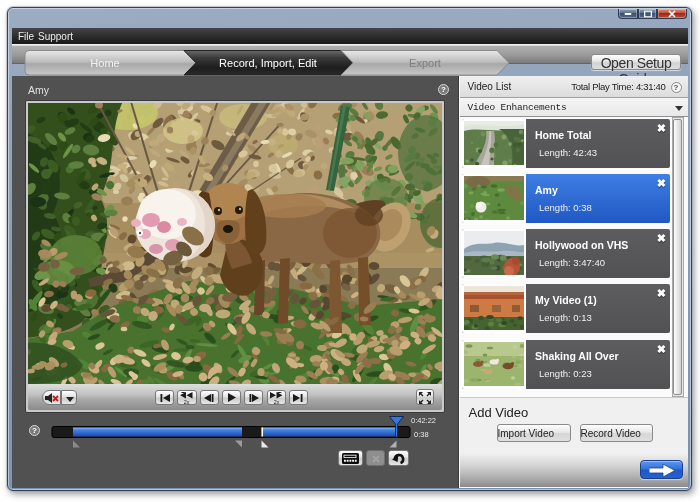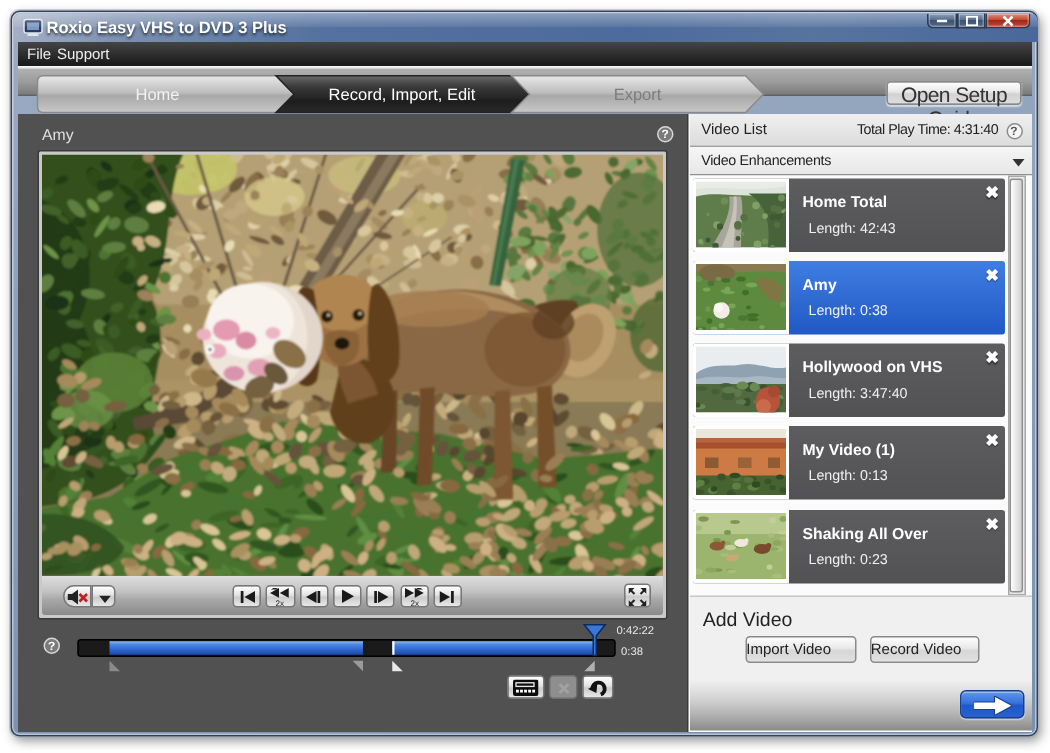--- a/index.html
+++ b/index.html
@@ -37,49 +37,41 @@
 .cbtn { position:absolute; top:6px; height:15px; background:linear-gradient(#ffffff,#e2e2e2 45%,#cacaca 55%,#e8e8e8);
   border:1px solid #787878; border-radius:3px; }
 .tbtn { position:absolute; top:6px; width:19.3px; height:15px; background:linear-gradient(#ffffff,#e2e2e2 45%,#cacaca 55%,#e8e8e8);
   border:1px solid #787878; border-radius:3px; display:flex; align-items:center; justify-content:center; }
 #timeline { position:absolute; left:0; top:330px; width:446px; height:74px; }
 
 #rightpanel { position:absolute; left:445.5px; top:0; width:230.5px; height:412px; background:#fbfbfb; border-left:1px solid #3a3a3a; }
 #vlheader { position:absolute; left:1px; top:0; width:230px; height:22px; background:linear-gradient(#f0f0f0,#dcdcdc); border-bottom:1px solid #a0a0a0; }
 #vlheader .t1 { position:absolute; left:8px; top:5px; font-size:10px; color:#222; }
 #vlheader .t2 { position:absolute; right:24px; top:5px; font-size:9.5px; letter-spacing:-0.3px; color:#222; }
-#enh { position:absolute; left:1px; top:22px; width:230px; height:19px; background:linear-gradient(#f5f5f5,#e8e8e8); border-bottom:1px solid #909090; }
+#enh { position:absolute; left:1px; top:22px; width:230px; height:19px; background:linear-gradient(#f5f5f5,#e8e8e8); border-bottom:1px solid #909090;font-family:Liberation Mono, monospace; }
 #enh .t { position:absolute; left:8px; top:4px; font-size:9.5px; letter-spacing:-0.2px; color:#222; }
 #enh .arr { position:absolute; right:7px; top:8px; width:0; height:0; border-left:4.5px solid transparent; border-right:4.5px solid transparent; border-top:5px solid #333; }
 #listarea { position:absolute; left:1px; top:41px; width:230px; height:280px; background:#fbfbfb; }
 .row { position:absolute; left:2.5px; width:208px; height:49px; border-radius:2px; }
 .thumbwrap { position:absolute; left:0; top:0; width:64px; height:49px; background:#fff; border:2px solid #fff; border-radius:2px 0 0 2px; }
 .rtitle { position:absolute; left:73px; top:10px; font-size:10.5px; font-weight:bold; color:#fff; }
 .rlen { position:absolute; left:77px; top:28px; font-size:9.5px; color:#f0f0f0; }
 .rx { position:absolute; right:4px; top:3px; font-size:11px; font-weight:bold; color:#fff; text-shadow:0 1px 1px rgba(0,0,0,.5); }
 #scrollbar { position:absolute; left:212px; top:0px; width:12px; height:280px; background:#e8e8e8; border:1px solid #a8a8a8; }
 #scrollthumb { position:absolute; left:0.5px; top:1px; width:9px; height:276px; background:linear-gradient(to right,#fdfdfd,#d2d2d2); border:1px solid #8f8f8f; border-radius:2px; }
 #addvideo { position:absolute; left:1px; top:321px; width:230px; height:57px; background:#f0f0f0; border-top:1px solid #c8c8c8; }
 #addvideo .t { position:absolute; left:9px; top:7px; font-size:13px; color:#222; }
 .avbtn { position:absolute; top:26px; height:18px; border:1px solid #8a8a8a; border-radius:3px;
   background:linear-gradient(#fefefe,#e8e8e8 45%,#d6d6d6 55%,#e0e0e0); font-size:10px; color:#222; text-align:left; line-height:17px; }
 #botbar { position:absolute; left:1px; top:378px; width:230px; height:33px; background:linear-gradient(#efefef 0%,#d4d4d4 35%,#b0b0b0 70%,#8a8a8a 100%); }
 #nextbtn { position:absolute; left:180px; top:6px; width:43px; height:19px; border-radius:4px;
   background:linear-gradient(#5e98ec,#3572dc 45%,#1f58c8 55%,#2762cf); border:1px solid #16408f; box-shadow:0 1px 1px rgba(255,255,255,.5), inset 0 1px 0 rgba(255,255,255,.4); }
 </style></head><body>
 <div id="page">
 <div id="win">
-  <div id="titlebar">
-    <svg id="titleicon" width="14" height="14" viewBox="0 0 14 14">
-          <rect x="1" y="2" width="12" height="9" rx="1.5" fill="#2a3c58" stroke="#dce4f0" stroke-width="1"></rect>
-          <rect x="3" y="4" width="8" height="5" fill="#7a98c8"></rect>
-          <path d="M4,11 L10,11 L11,13 L3,13 Z" fill="#dce4f0"></path>
-        </svg>
-    <div id="titletext">Roxio Easy VHS to DVD 3 Plus</div>
-  </div>
   <div id="btnmin" class="capbtn">
         <svg width="7" height="2" viewBox="0 0 7 2">
           <rect width="7" height="2" fill="#fff"></rect>
         </svg>
       </div>
   <div id="btnmax" class="capbtn">
         <svg width="8" height="7" viewBox="0 0 8 7">
           <rect x="0.6" y="0.6" width="6.8" height="5.8" fill="none" stroke="#fff" stroke-width="1.3"></rect>
         </svg>
       </div>

